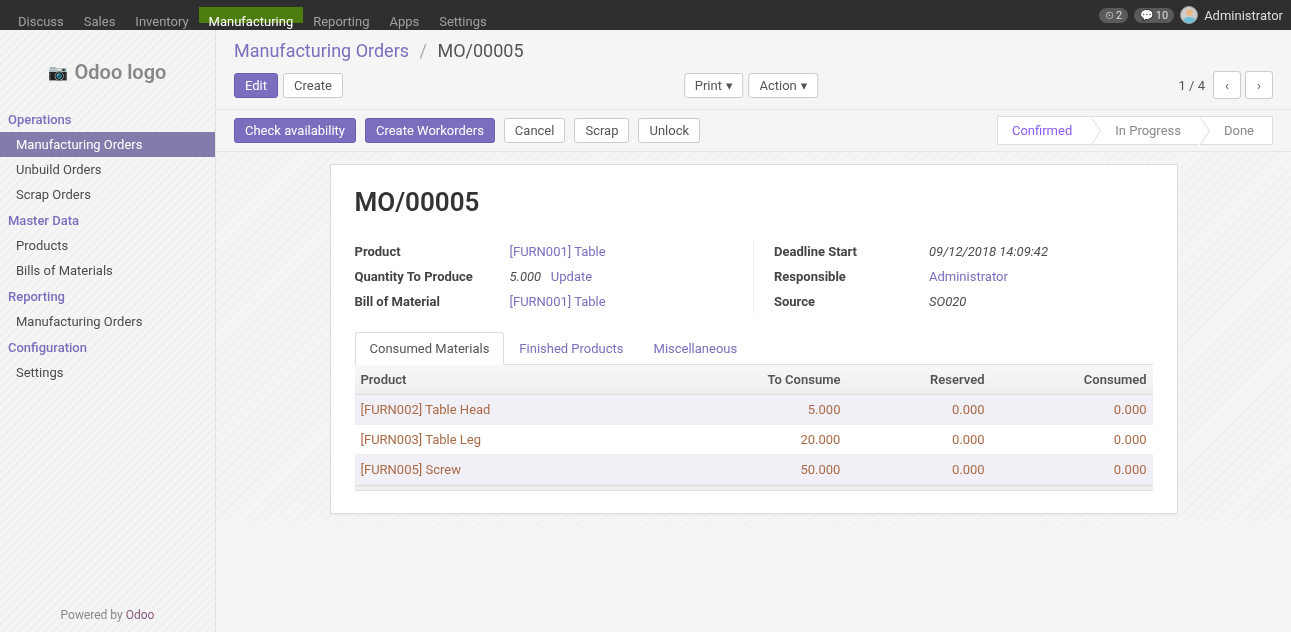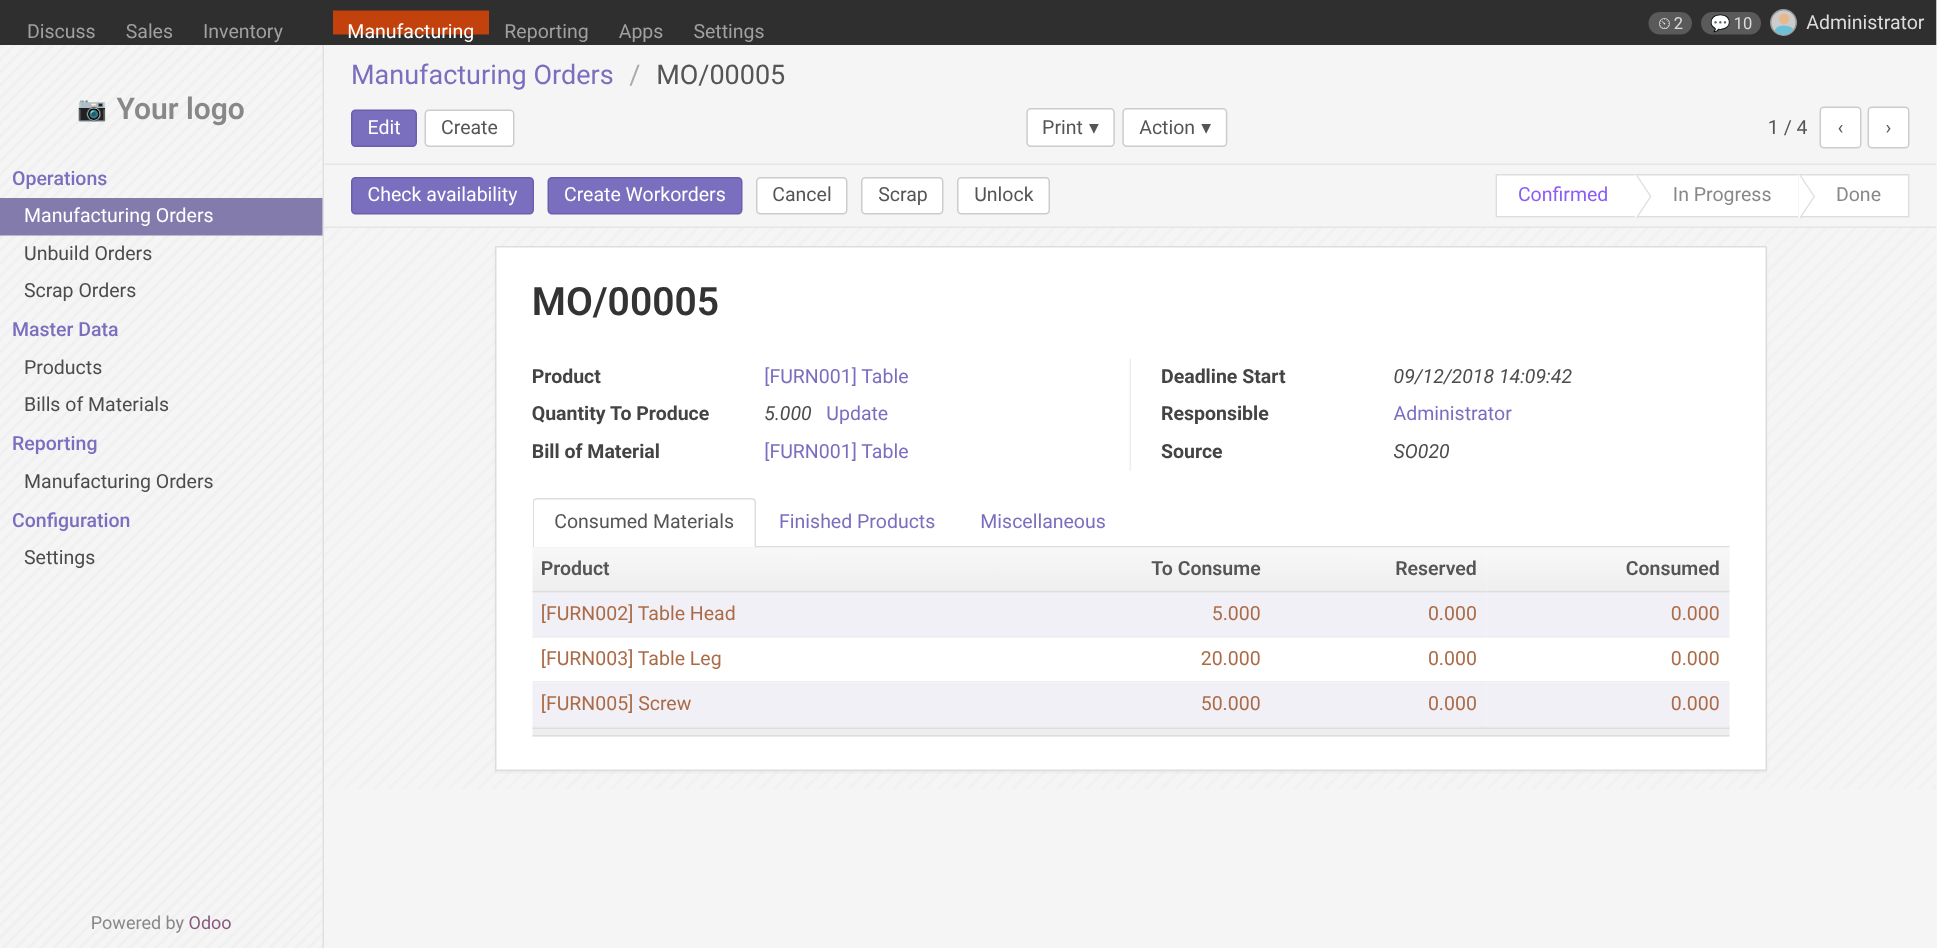--- a/index.html
+++ b/index.html
@@ -1,20 +1,20 @@
 <!DOCTYPE html>
 <html><head>
 <meta charset="utf-8">
 <style>
 * { box-sizing: border-box; margin: 0; padding: 0; }
 body { font-family: -apple-system, BlinkMacSystemFont, "Segoe UI", Roboto, "Helvetica Neue", Arial, sans-serif; font-size: 13px; color: #4c4c4c; background: #f5f5f5; }
 .topbar { background: #2f2f2f; height: 30px; display: flex; align-items: center; padding: 0 8px; color: #a0a0a0; }
 .topbar-left { display: flex; }
 .topbar-item { padding: 0 10px; height: 16px; line-height: 30px; font-size: 13px; cursor: pointer; }
-.topbar-item.active { background: #c2410c; color: #fff; margin-left: 23px; }
+.topbar-item.active { background: #4d7c0f; color: #fff; }
 .topbar-right { margin-left: auto; display: flex; align-items: center; }
 .badge-pill { background: #5a5a5a; color: #ddd; border-radius: 10px; padding: 1px 6px; font-size: 11px; margin-right: 6px; display: inline-flex; align-items: center; gap: 2px; }
 .avatar-circle { width: 18px; height: 18px; border-radius: 50%; background: #ccc; border: 1px solid #999; margin-right: 6px; display:inline-block; position:relative; overflow:hidden;}
 .avatar-circle::before{content:""; position:absolute; width:7px; height:7px; background:#e8b88a; border-radius:50%; top:2px; left:5px;}
 .avatar-circle::after{content:""; position:absolute; width:13px; height:8px; background:#6ec0d8; border-radius:50% 50% 0 0; bottom:-2px; left:2px;}
 .username { color: #ddd; font-size: 13px; }
 .main { display: flex; height: calc(100vh - 30px); }
 .sidebar { width: 216px; background: #f5f5f5; border-right: 1px solid #e0e0e0; padding-top: 8px; display: flex; flex-direction: column;
   background-image: repeating-linear-gradient(135deg, rgba(0,0,0,0.02) 0 2px, transparent 2px 6px);
 }
@@ -91,21 +91,21 @@
     <span class="avatar-circle"></span>
     <span class="username">Administrator</span>
   </div>
 </div>
 
 <div class="main">
   <div class="sidebar">
     <div class="logo-area">
       <div class="logo-box">
           <span class="logo-cam">📷</span>
-          <span>Your logo</span>
+          <span>Odoo logo</span>
         </div>
     </div>
     <div id="sidebar-sections">
         <div class="side-section">Operations</div>
         <div class="side-item active">Manufacturing Orders</div>
         <div class="side-item">Unbuild Orders</div>
         <div class="side-item">Scrap Orders</div>
         <div class="side-section">Master Data</div>
         <div class="side-item">Products</div>
         <div class="side-item">Bills of Materials</div>

